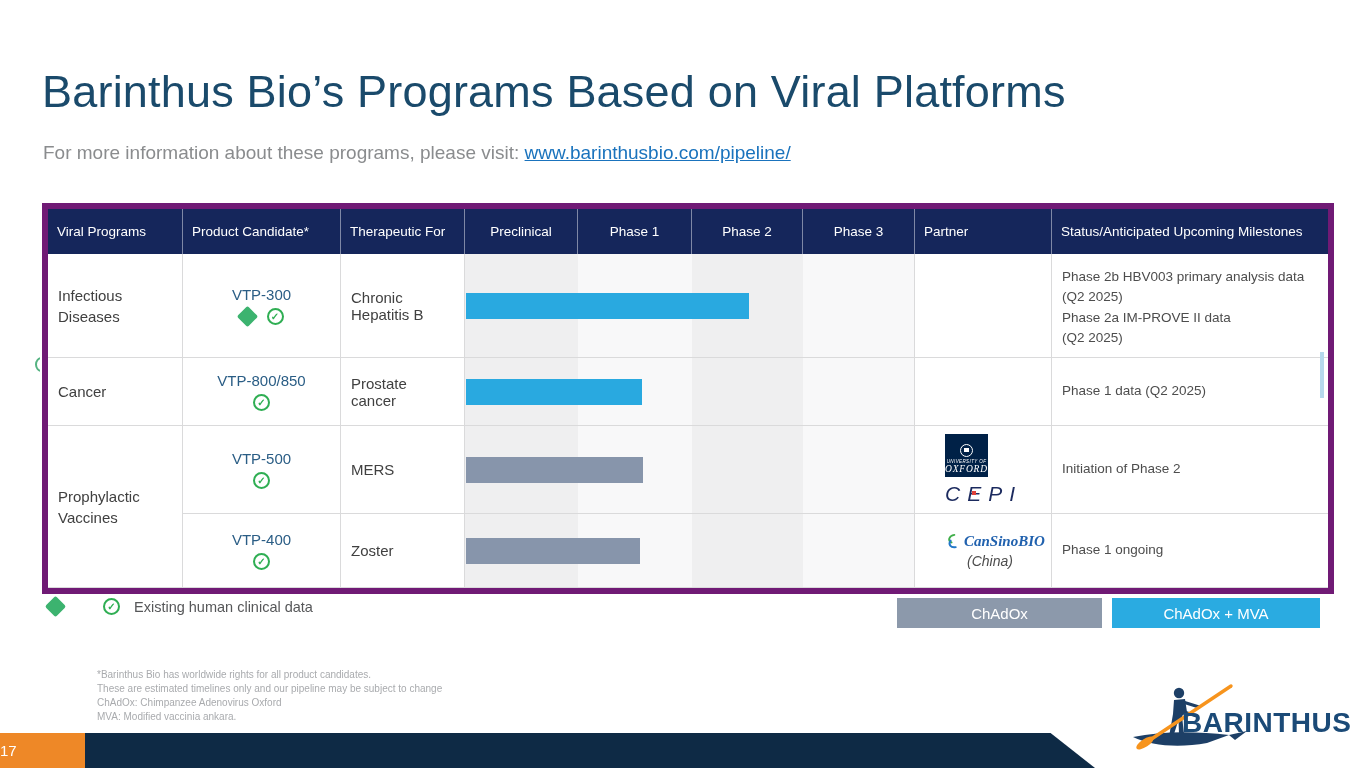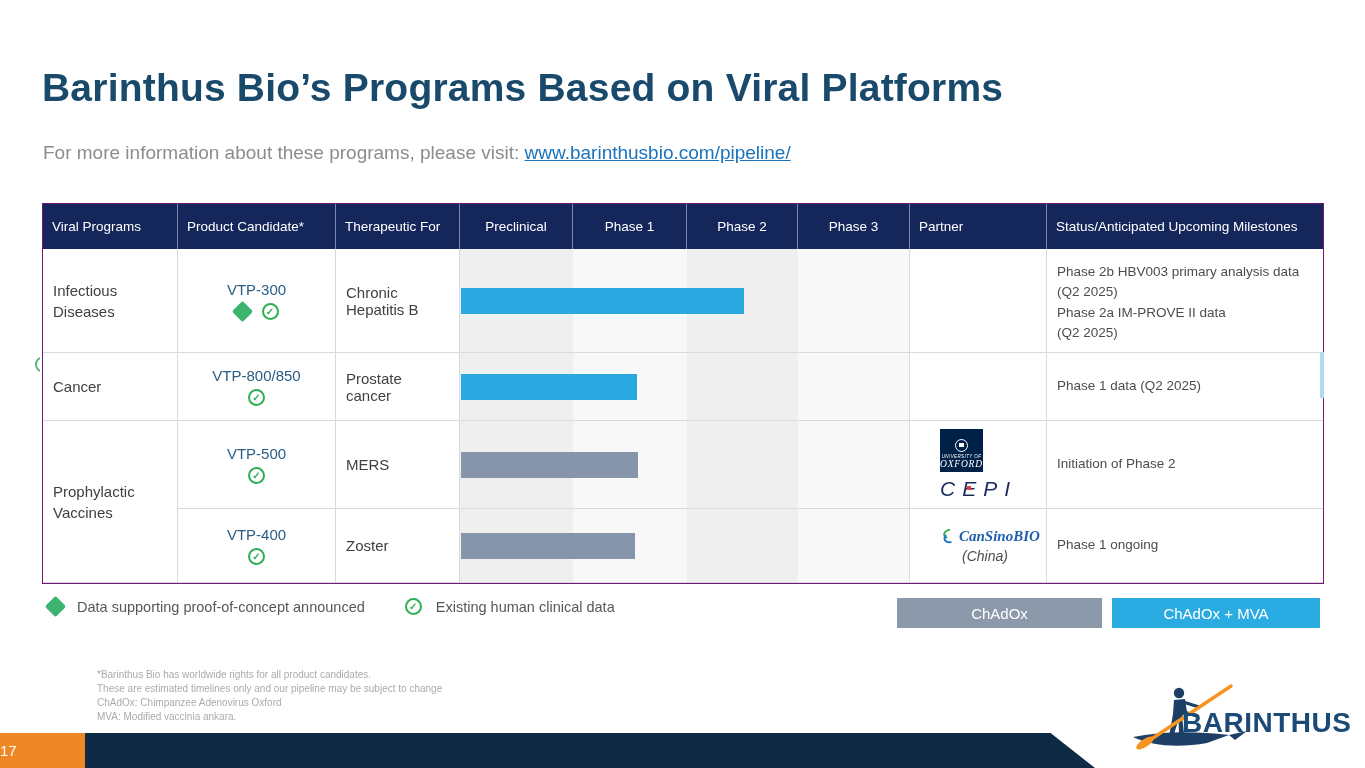--- a/index.html
+++ b/index.html
@@ -2,31 +2,31 @@
 <html><head>
 <meta charset="utf-8">
 <style>
   * { margin:0; padding:0; box-sizing:border-box; }
   html,body { background:#e8e8e8; }
   .slide {
     position:relative; width:1365px; height:768px; background:#ffffff;
     overflow:hidden; font-family:"Liberation Sans", sans-serif;
   }
   
-  .title { position:absolute; left:42px; top:66px; font-size:39px; font-weight:700; color:#1a4a6b; letter-spacing:0.2px; }
+  .title { position:absolute; left:42px; top:66px; font-size:45px; font-weight:400; color:#1a4a6b; letter-spacing:0.2px; }
   .subtitle { position:absolute; left:43px; top:142px; font-size:19px; color:#8a8c8e; }
   .subtitle a { color:#1a73bd; text-decoration:underline; cursor:pointer; }
 
   
   .ptable {
     position:absolute; left:42px; top:203px;
     display:grid;
     grid-template-columns:135px 158px 124px 113px 114px 111px 112px 137px 276px;
     grid-template-rows:45px 104px 68px 88px 74px;
-    border:1px solid #701a75;
+    border:6px solid #701a75;
   }
   .th {
     background:#15265b; color:#ffffff; font-size:13.5px;
     display:flex; align-items:center; padding:4px 9px;
     border-right:1px solid rgba(255,255,255,.45); line-height:1.3;
   }
   .th.center { justify-content:center; text-align:center; }
   .th.last { border-right:none; }
   .td {
     background:#ffffff; border-right:1px solid #dadadb; border-bottom:1px solid #dadadb;
@@ -203,21 +203,20 @@
         </svg>
         <span class="cansino-name">CanSinoBIO</span>
       </span>
       <span class="cansino-country">(China)</span>
     </div>
     <div class="td status last">Phase 1 ongoing</div>
   </div>
 
   <div class="legend">
     <span class="diamond"></span>
-    <span class="lbl">Data supporting proof-of-concept announced</span>
     <span class="gap"></span>
     <span class="checkcircle">✓</span>
     <span class="lbl">Existing human clinical data</span>
   </div>
   <div class="chip gray">ChAdOx</div>
   <div class="chip blue">ChAdOx + MVA</div>
 
   <div class="footnotes">
     <div>*Barinthus Bio has worldwide rights for all product candidates.</div>
     <div>These are estimated timelines only and our pipeline may be subject to change</div>

